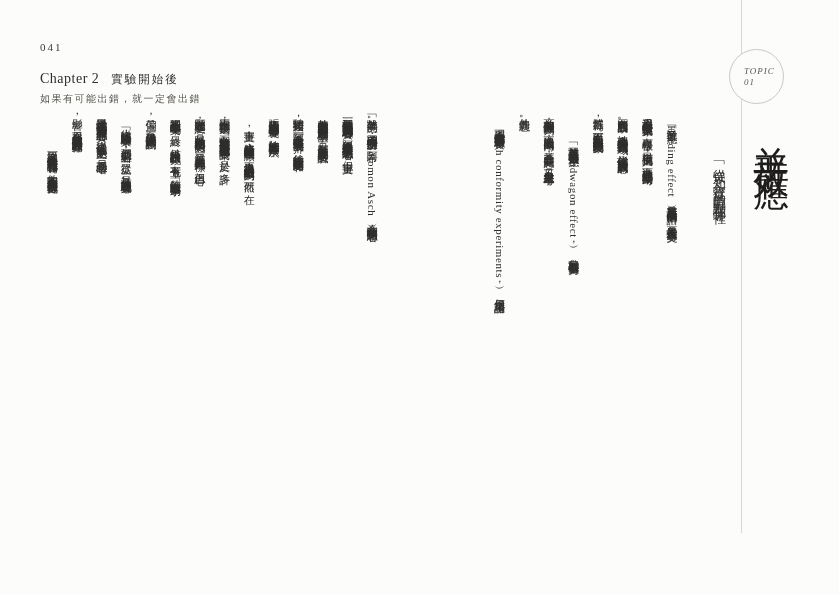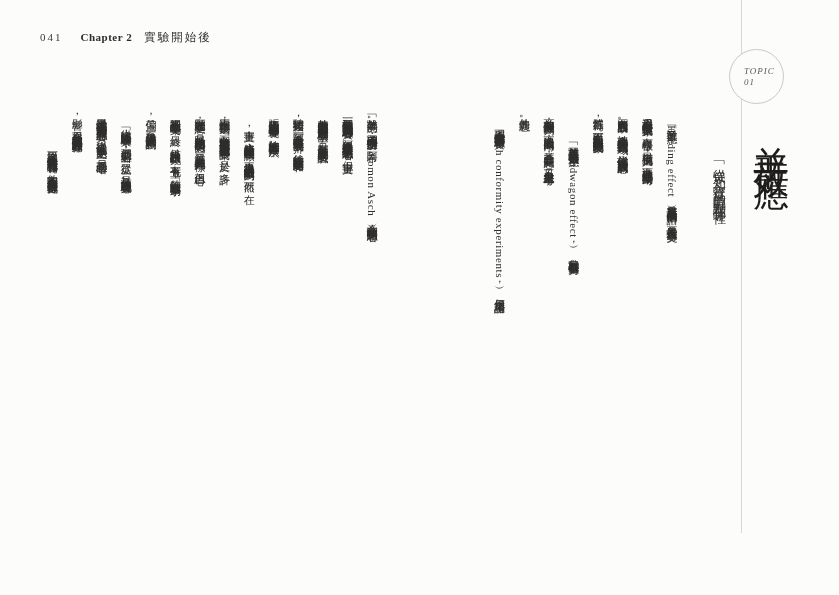--- a/index.html
+++ b/index.html
@@ -14,29 +14,29 @@
     position:relative;
     width:839px;height:595px;
     background:var(--page-background);
     overflow:hidden;
     font-family:"Liberation Serif","DejaVu Serif",serif;
     color:var(--body-text);
   }
 
   
   .page-header{
-    position:absolute;left:40px;top:30px;
-    display:flex;align-items:flex-start;gap:18px;
+    position:absolute;left:40px;top:40px;
+    display:flex;align-items:flex-start;gap:18px;flex-direction:column;
   }
   .page-num{
     font-size:11px;letter-spacing:2px;color:#3c3b38;
     padding-top:1px;
   }
   .header-line1{display:flex;align-items:baseline;gap:12px;}
-  .chapter{font-weight:bold;font-size:11px;color:#2e2d2a;letter-spacing:0.5px;}
+  .chapter{font-weight:normal;font-size:14px;color:#2e2d2a;letter-spacing:0.5px;}
   .book-title{font-size:11.5px;color:#2e2d2a;letter-spacing:2px;}
   .header-line2{
     margin-top:5px;font-size:10px;color:var(--muted-text);letter-spacing:1.5px;
   }
 
   
   .rule{
     position:absolute;left:741px;top:0;width:1px;height:533px;
     background:var(--rule);
   }
@@ -88,20 +88,21 @@
 
 <div class="page">
 
   <header class="page-header">
     <span class="page-num">041</span>
     <div class="header-text">
       <div class="header-line1">
         <span class="chapter">Chapter 2</span>
         <span class="book-title">實驗開始後</span>
       </div>
+      <div class="header-line2">如果有可能出錯，就一定會出錯</div>
     </div>
   </header>
 
   <div class="rule"></div>
 
   <div class="topic-circle">
     <div class="topic-word">TOPIC</div>
     <div class="topic-num">01</div>
   </div>
 

